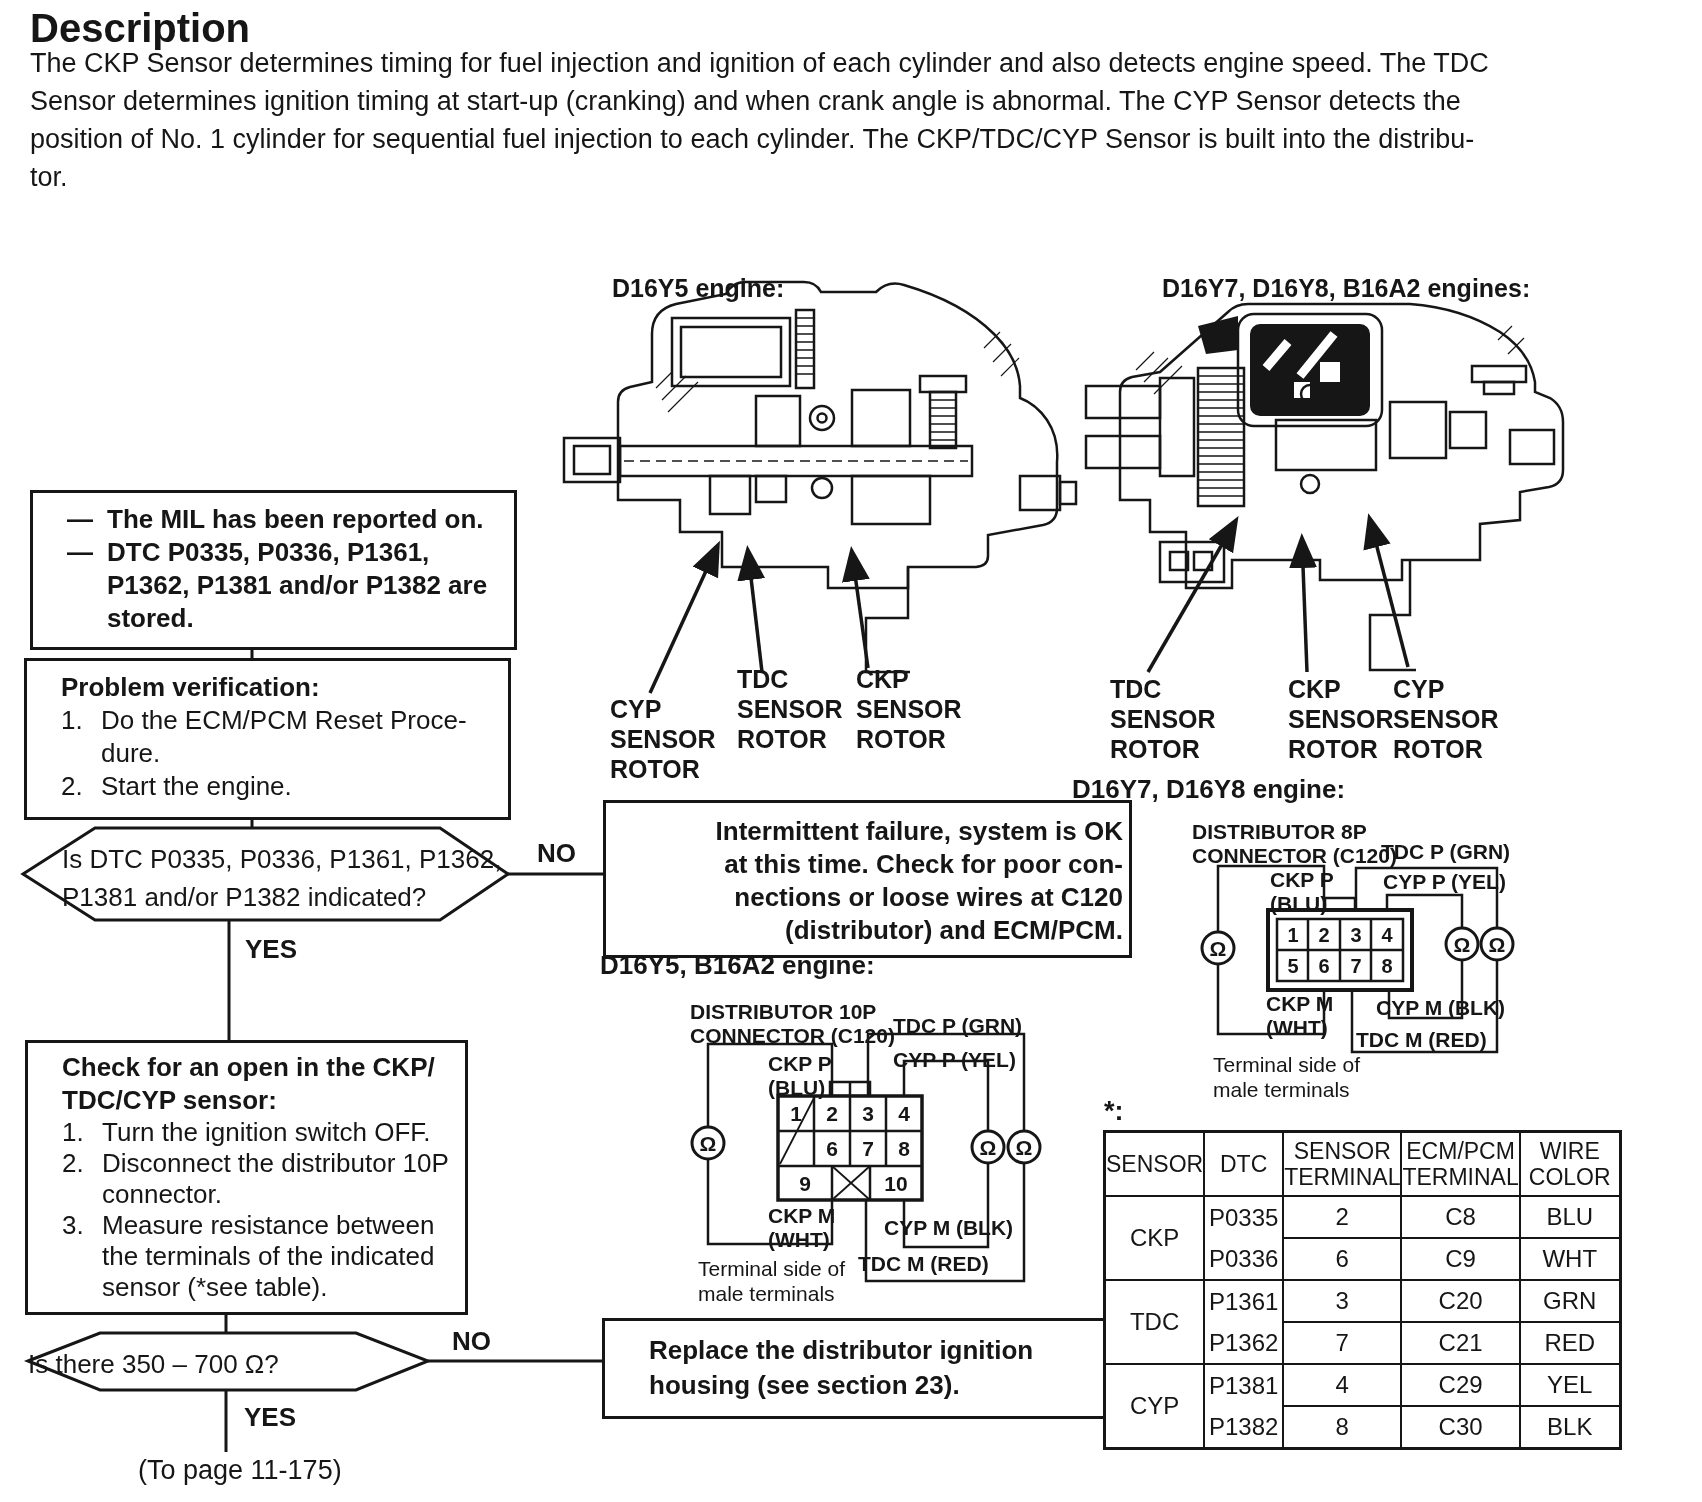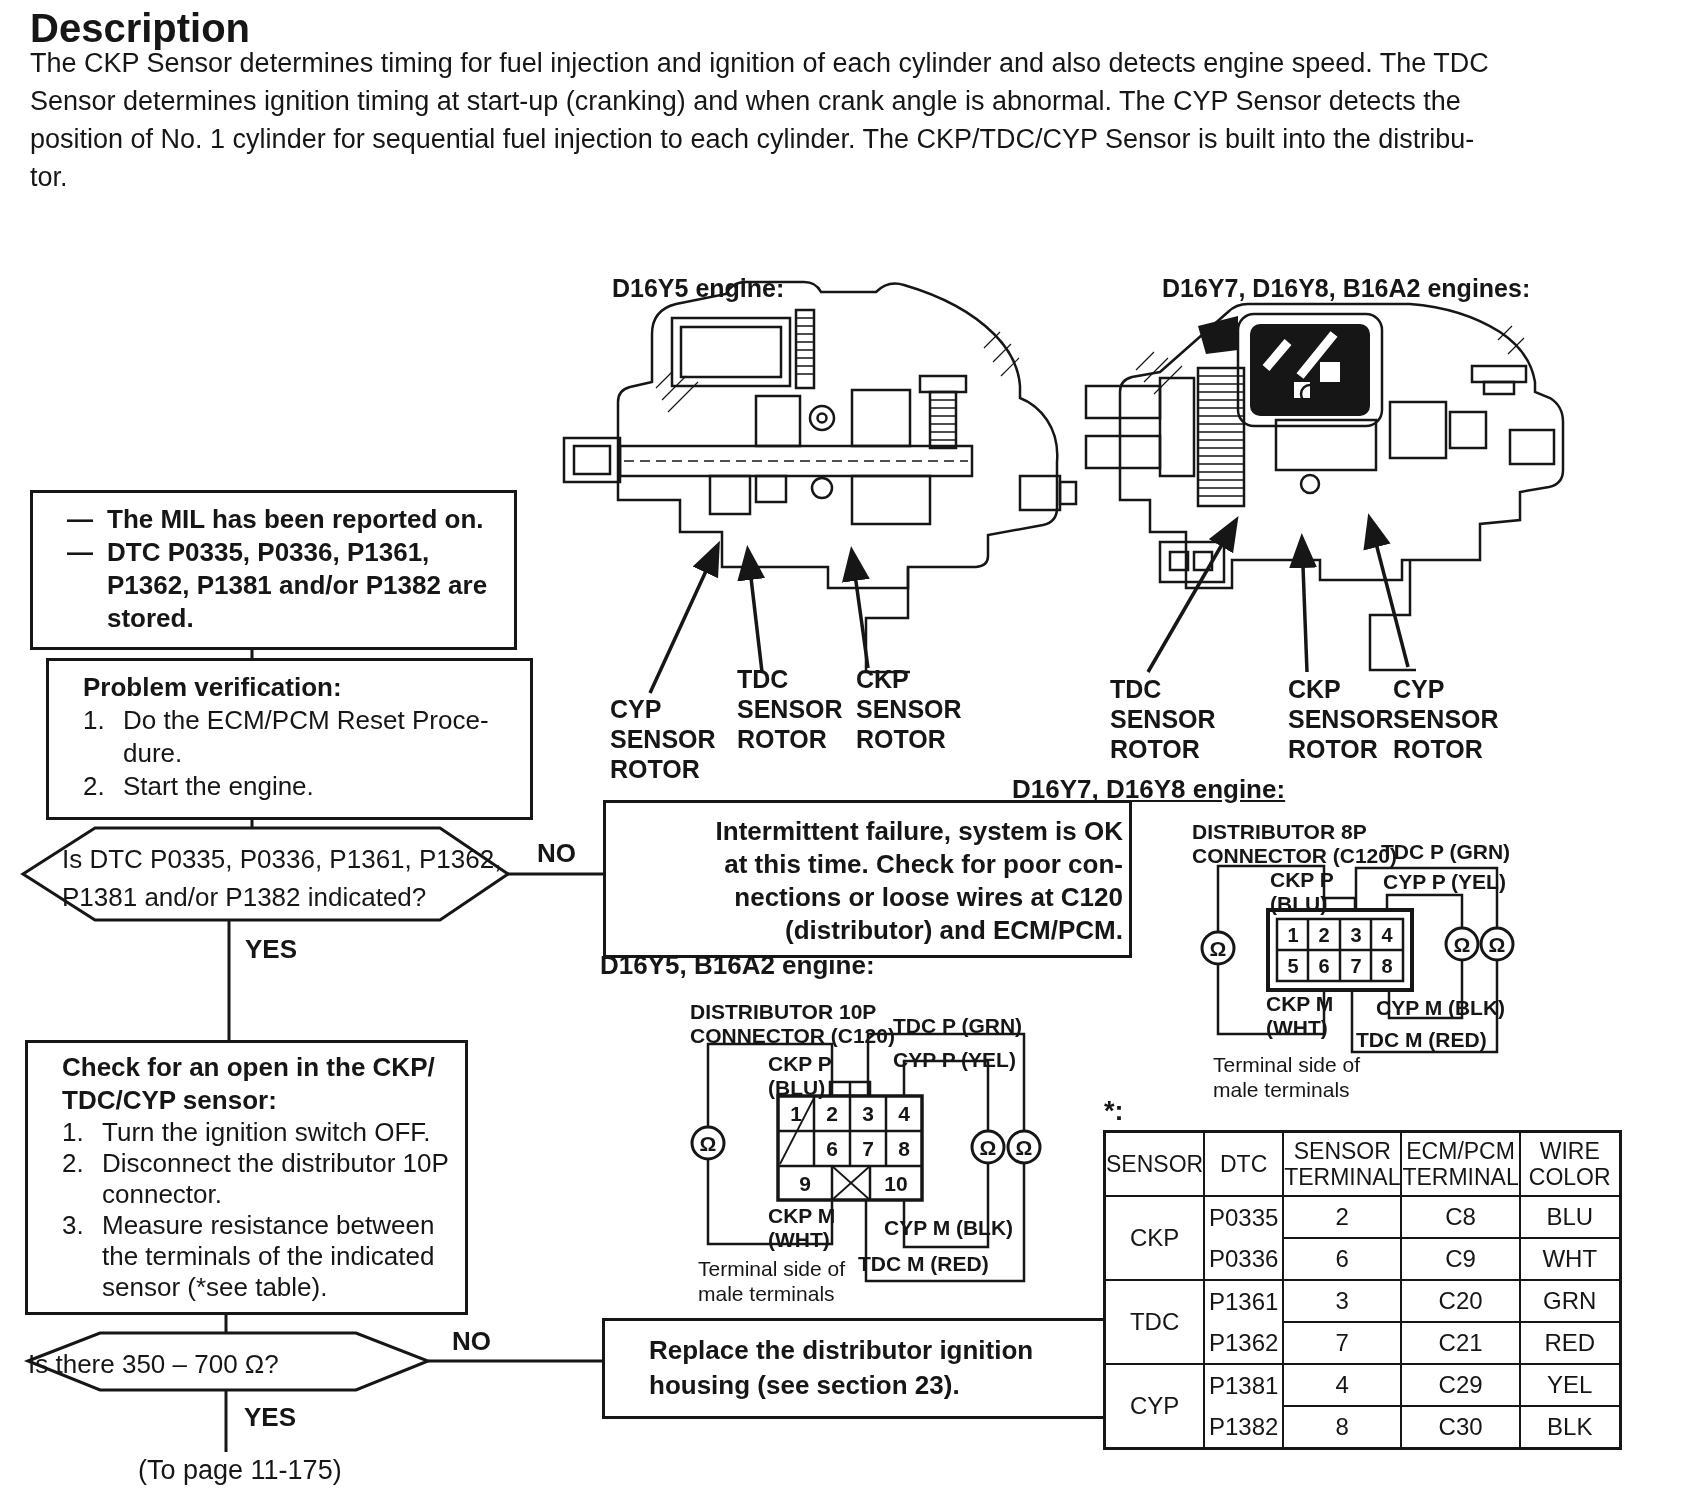--- a/index.html
+++ b/index.html
@@ -218,21 +218,21 @@
         <span class="tx">The MIL has been reported on.</span>
       </div>
     <div class="li">
         <span class="mk">—</span>
         <span class="tx">DTC P0335, P0336, P1361,
 P1362, P1381 and/or P1382 are
 stored.</span>
       </div>
   </div>
 
-  <div class="box fc" style="left:46px;top:658px;width:441px;height:146px;padding:10px 6px 0 34px;">
+  <div class="box fc" style="left:24px;top:658px;width:441px;height:146px;padding:10px 6px 0 34px;">
     <div class="fc-b">Problem verification:</div>
     <div class="li">
         <span class="mk">1.</span>
         <span class="tx">Do the ECM/PCM Reset Proce-
 dure.</span>
       </div>
     <div class="li">
         <span class="mk">2.</span>
         <span class="tx">Start the engine.</span>
       </div>
@@ -284,21 +284,21 @@
 (BLU)</div>
   <div class="abs txt clab" style="left:893px;top:1014px;">TDC P (GRN)</div>
   <div class="abs txt clab" style="left:893px;top:1048px;">CYP P (YEL)</div>
   <div class="abs txt clab" style="left:768px;top:1204px;">CKP M
 (WHT)</div>
   <div class="abs txt clab" style="left:884px;top:1216px;">CYP M (BLK)</div>
   <div class="abs txt clab" style="left:858px;top:1252px;">TDC M (RED)</div>
   <div class="abs txt cfoot" style="left:698px;top:1256px;">Terminal side of
 male terminals</div>
 
-  <div class="abs txt conn-h" style="left:1012px;top:774px;text-decoration:underline;">D16Y7, D16Y8 engine:</div>
+  <div class="abs txt conn-h" style="left:1072px;top:774px;">D16Y7, D16Y8 engine:</div>
   <div class="abs txt clab" style="left:1192px;top:820px;">DISTRIBUTOR 8P
 CONNECTOR (C120)</div>
   <div class="abs txt clab" style="left:1270px;top:868px;">CKP P
 (BLU)</div>
   <div class="abs txt clab" style="left:1381px;top:840px;">TDC P (GRN)</div>
   <div class="abs txt clab" style="left:1383px;top:870px;">CYP P (YEL)</div>
   <div class="abs txt clab" style="left:1266px;top:992px;">CKP M
 (WHT)</div>
   <div class="abs txt clab" style="left:1376px;top:996px;">CYP M (BLK)</div>
   <div class="abs txt clab" style="left:1356px;top:1028px;">TDC M (RED)</div>

